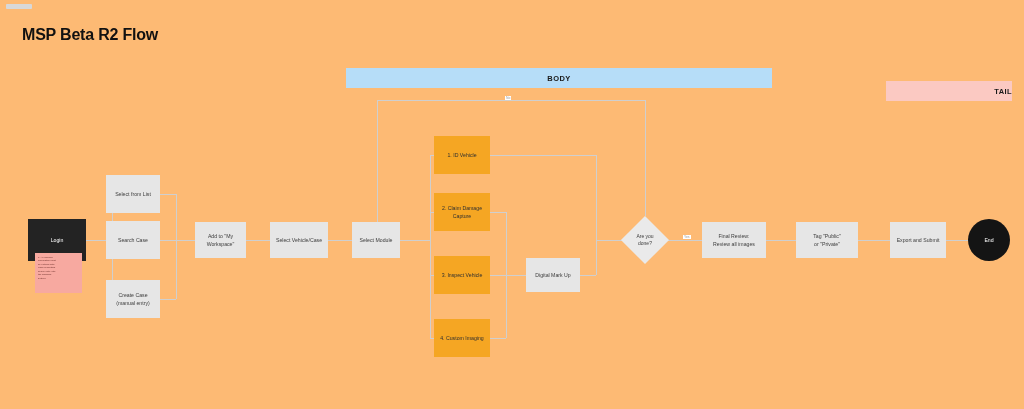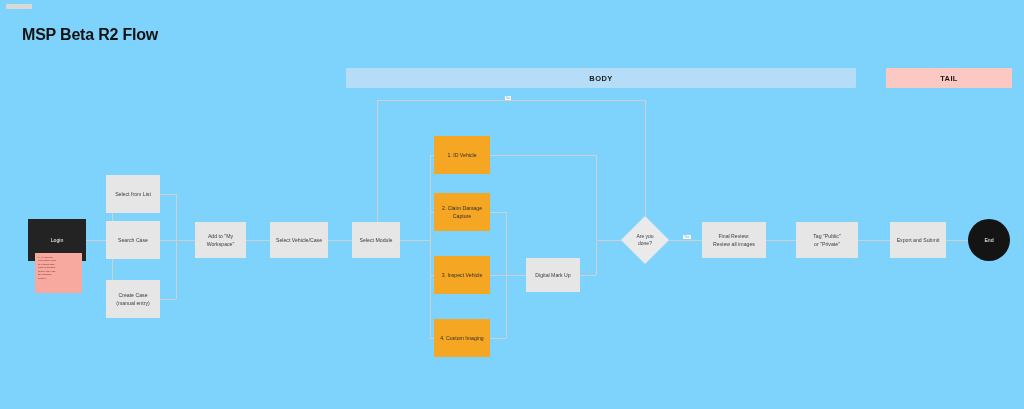--- a/index.html
+++ b/index.html
@@ -5,21 +5,21 @@
   * { box-sizing: border-box; }
   html, body {
     margin: 0; padding: 0;
     background: #ffffff;
     font-family: "Liberation Sans", sans-serif;
   }
   #canvas {
     position: relative;
     width: 1024px;
     height: 409px;
-    background: #7dd3fc;
+    background: #fdba74;
     overflow: hidden;
   }
   
   .crumb {
     position: absolute;
     left: 6px; top: 4px;
     width: 26px; height: 5px;
     background: #d8d8d8;
     border-radius: 1px;
   }
@@ -37,22 +37,22 @@
     height: 20px;
     display: flex;
     align-items: center;
     justify-content: center;
     font-size: 7.5px;
     font-weight: bold;
     color: #1a1a1a;
     letter-spacing: 0.4px;
   }
   #band-head { left: 34px;  top: 68px; width: 296px; background: #a8efc0; }
-  #band-body { left: 346px; top: 68px; width: 510px; background: #b6ddf8; }
-  #band-tail { left: 886px; top: 68px; width: 126px; background: #fbc9c2; }
+  #band-body { left: 346px; top: 68px; width: 426px; background: #b6ddf8; }
+  #band-tail { left: 886px; top: 81px; width: 126px; background: #fbc9c2; justify-content: flex-end; }
 
   
   .node {
     position: absolute;
     display: flex;
     align-items: center;
     justify-content: center;
     text-align: center;
     font-size: 5.2px;
     line-height: 1.55;

